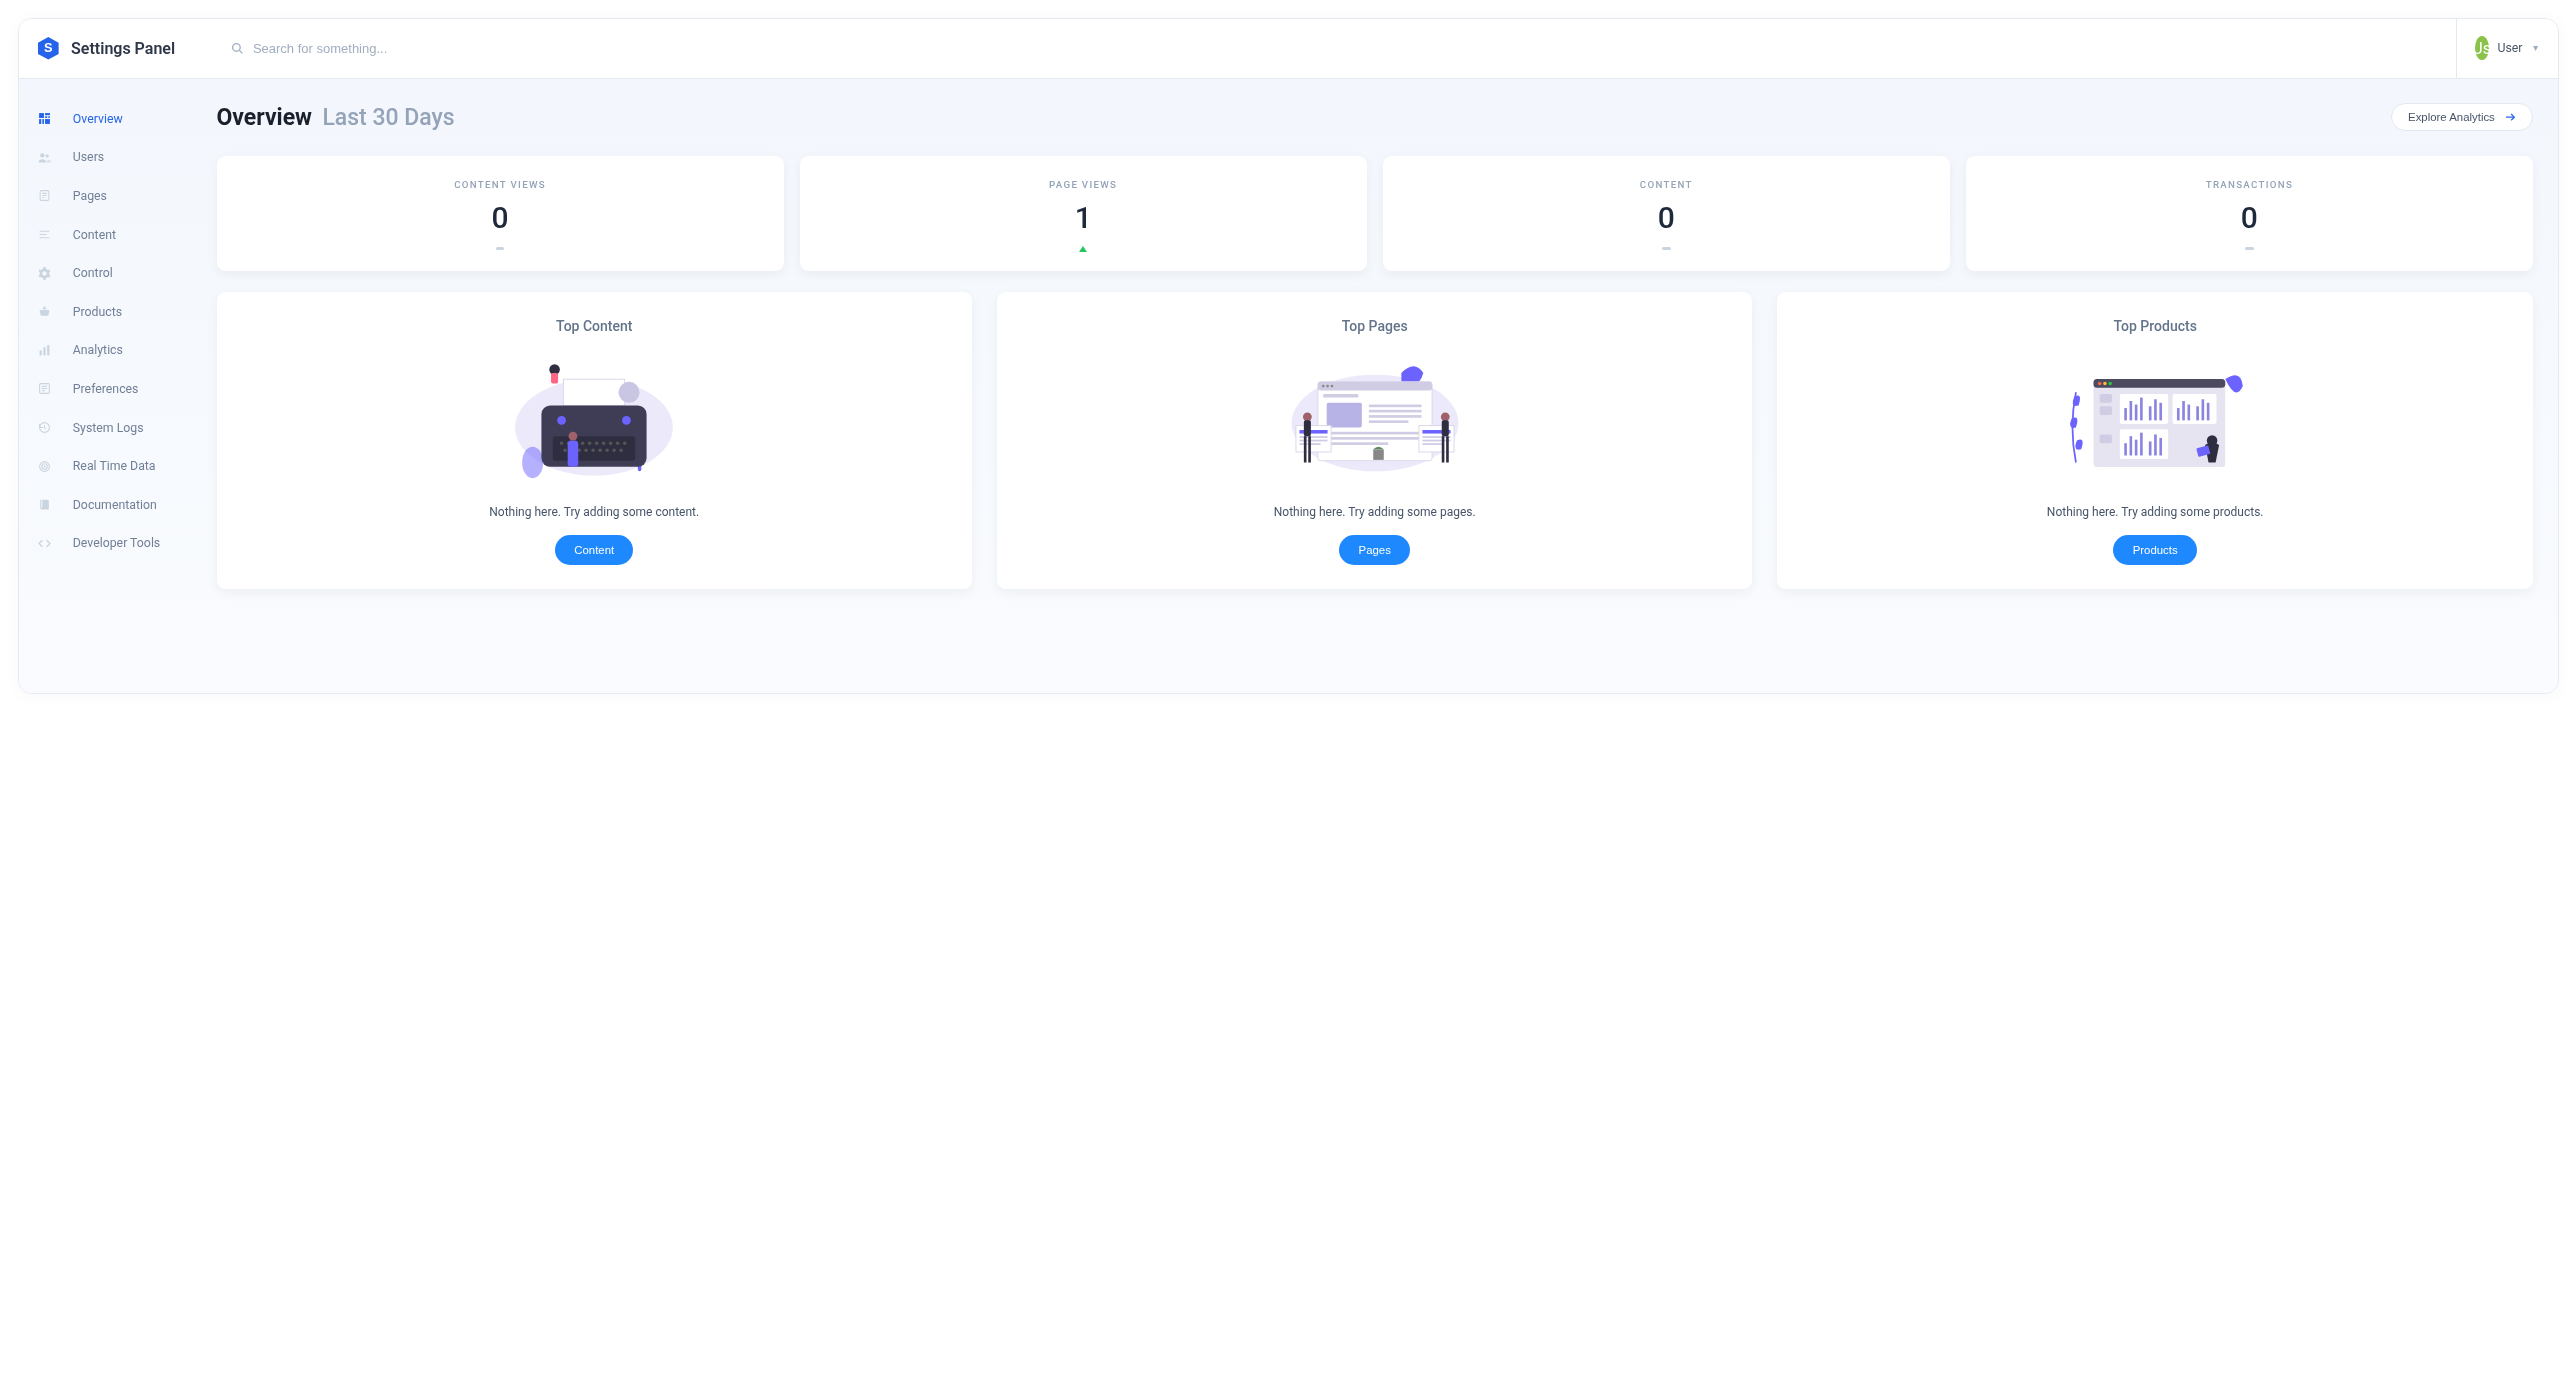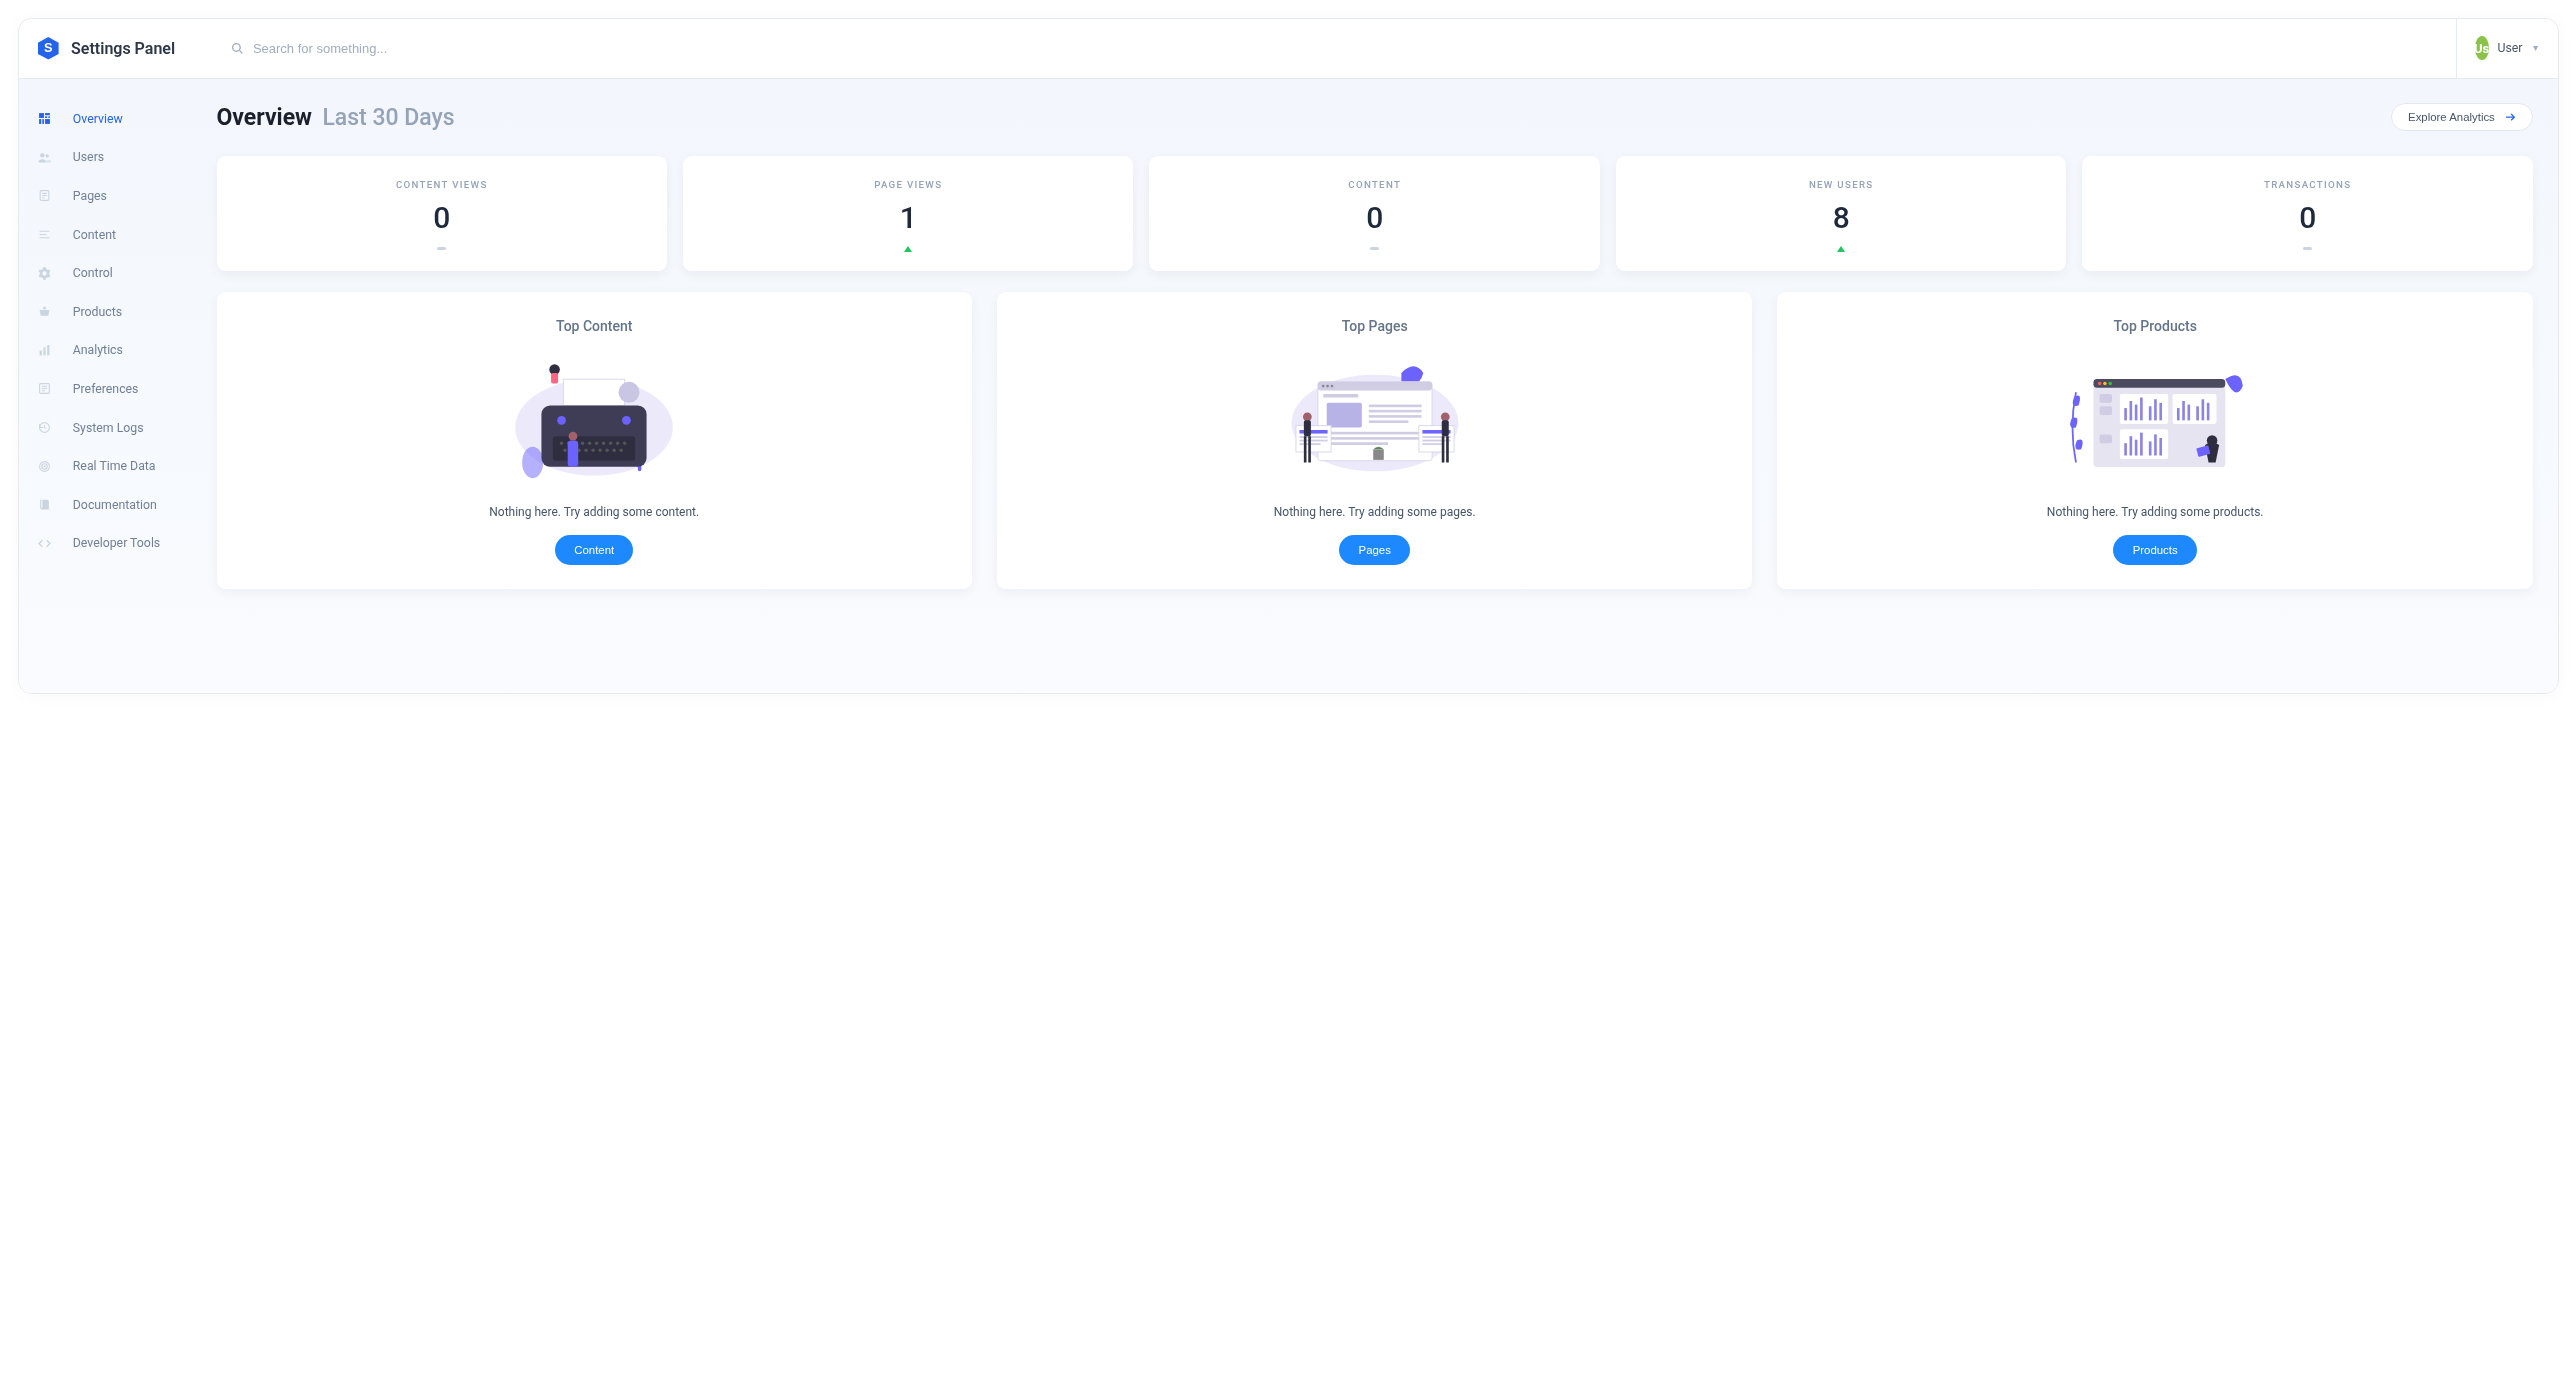--- a/index.html
+++ b/index.html
@@ -61,22 +61,22 @@
   padding-left: 17.5px;
   border-left: 0.9px solid #e5e9f0;
   height: 100%;
 }
 .avatar {
   width: 14px;
   height: 24.6px;
   border-radius: 50%;
   background: #8bc34a;
   color: #fff;
-  font-size: 13px;
-  font-weight: 700;
+  font-size: 16px;
+  font-weight: 400;
   display: flex;
   align-items: center;
   justify-content: center;
 }
 .username {
   font-size: 12.3px;
   color: #4a5568;
 }
 .chev { color: #a0aec0; font-size: 8.8px; }
 
@@ -418,27 +418,20 @@
           <div class="stat-value">1</div>
           <div class="stat-trend">
               <span class="trend-up"></span>
             </div>
         </div>
         <div class="stat-card">
           <div class="stat-label">CONTENT</div>
           <div class="stat-value">0</div>
           <div class="stat-trend">
               <span class="trend-dash"></span>
-            </div>
-        </div>
-        <div class="stat-card">
-          <div class="stat-label">NEW USERS</div>
-          <div class="stat-value">8</div>
-          <div class="stat-trend">
-              <span class="trend-up"></span>
             </div>
         </div>
         <div class="stat-card">
           <div class="stat-label">TRANSACTIONS</div>
           <div class="stat-value">0</div>
           <div class="stat-trend">
               <span class="trend-dash"></span>
             </div>
         </div>
       </div>

